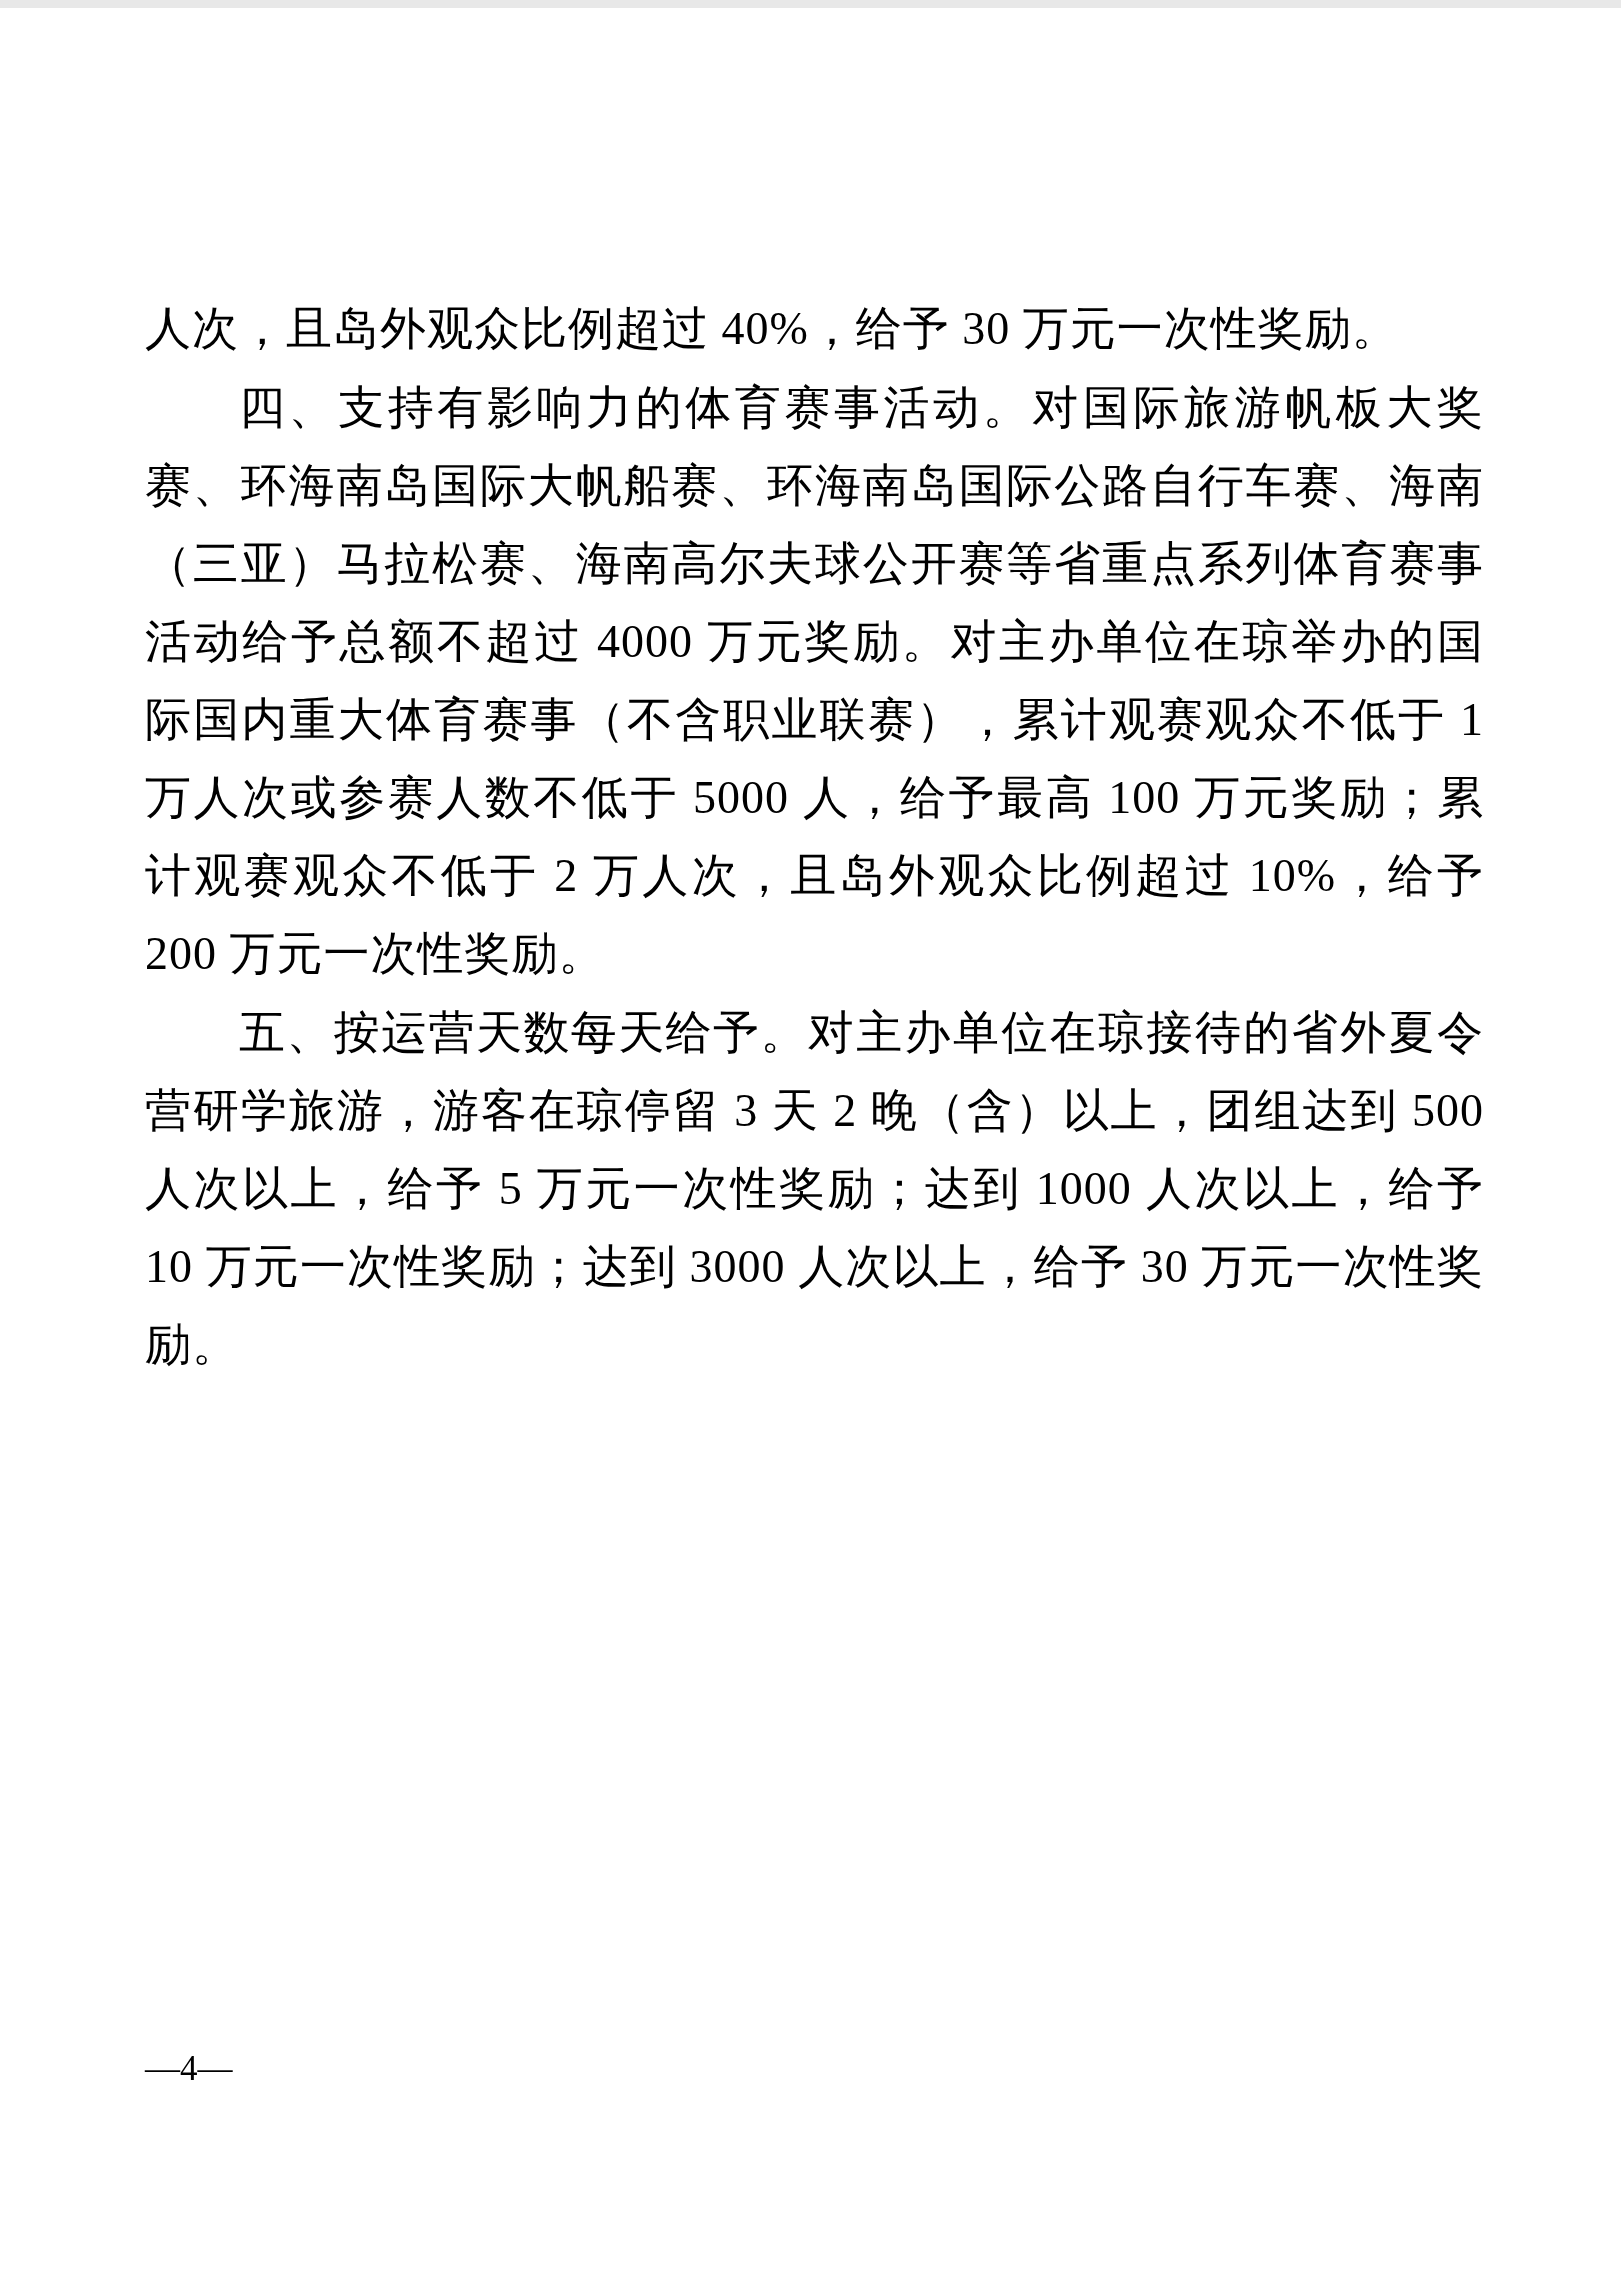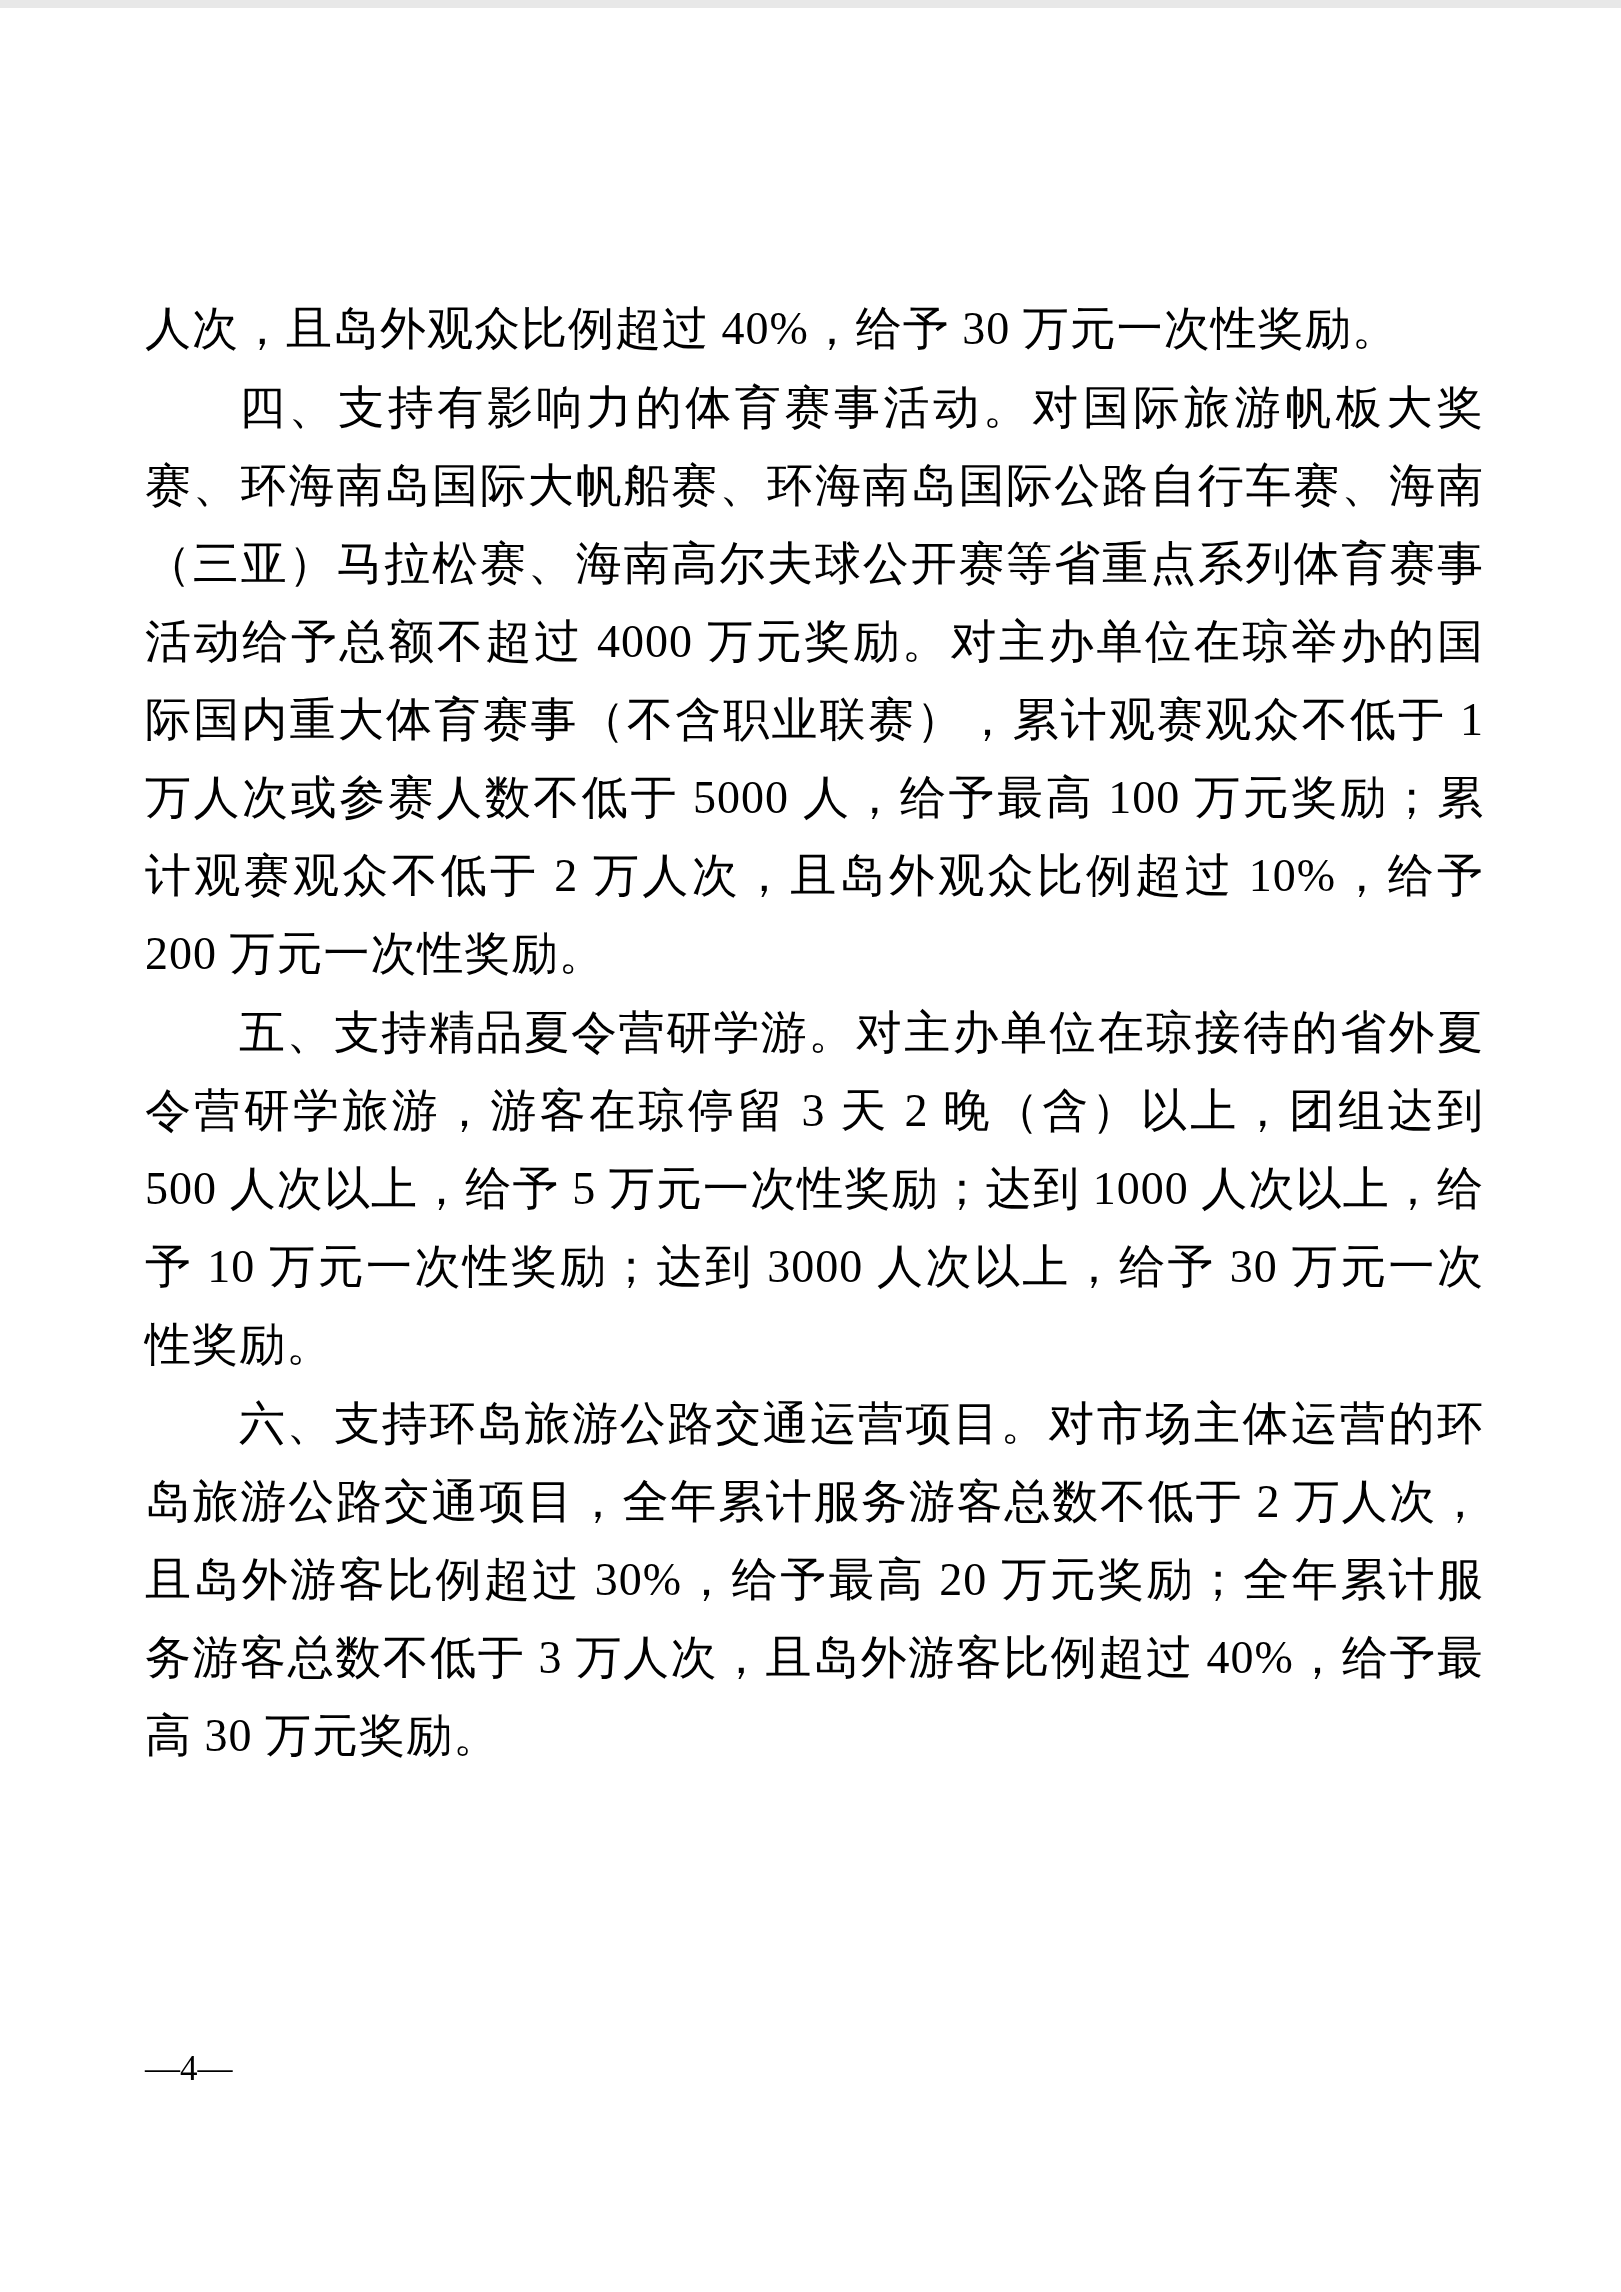--- a/index.html
+++ b/index.html
@@ -46,22 +46,21 @@
 </head>
 <body>
 
 <div class="page">
   <div class="content">
 
     <p class="para cont"><span>人次，且岛外观众比例超过 40%，给予 30 万元一次性奖励。</span></p>
 
     <p class="para"><span class="hd">四、支持有影响力的体育赛事活动。</span><span>对国际旅游帆板大奖赛、环海南岛国际大帆船赛、环海南岛国际公路自行车赛、海南（三亚）马拉松赛、海南高尔夫球公开赛等省重点系列体育赛事活动给予总额不超过 4000 万元奖励。对主办单位在琼举办的国际国内重大体育赛事（不含职业联赛），累计观赛观众不低于 1 万人次或参赛人数不低于 5000 人，给予最高 100 万元奖励；累计观赛观众不低于 2 万人次，且岛外观众比例超过 10%，给予 200 万元一次性奖励。</span></p>
 
-    <p class="para"><span class="hd">五、支持精品夏令营研学游。</span><span>对主办单位在琼接待的省外夏令营研学旅游，游客在琼停留 3 天 2 晚（含）以上，团组达到 500 人次以上，给予 5 万元一次性奖励；达到 1000 人次以上，给予 10 万元一次性奖励；达到 3000 人次以上，给予 30 万元一次性奖励。</span></p>
+    <p class="para"><span class="hd">五、按运营天数每天给予。</span><span>对主办单位在琼接待的省外夏令营研学旅游，游客在琼停留 3 天 2 晚（含）以上，团组达到 500 人次以上，给予 5 万元一次性奖励；达到 1000 人次以上，给予 10 万元一次性奖励；达到 3000 人次以上，给予 30 万元一次性奖励。</span></p>
 
-    <p class="para"><span class="hd">六、支持环岛旅游公路交通运营项目。</span><span>对市场主体运营的环岛旅游公路交通项目，全年累计服务游客总数不低于 2 万人次，且岛外游客比例超过 30%，给予最高 20 万元奖励；全年累计服务游客总数不低于 3 万人次，且岛外游客比例超过 40%，给予最高 30 万元奖励。</span></p>
 
 
   </div>
 
   <div class="page-number">—4—</div>
 </div>
 
 
 </body></html>

